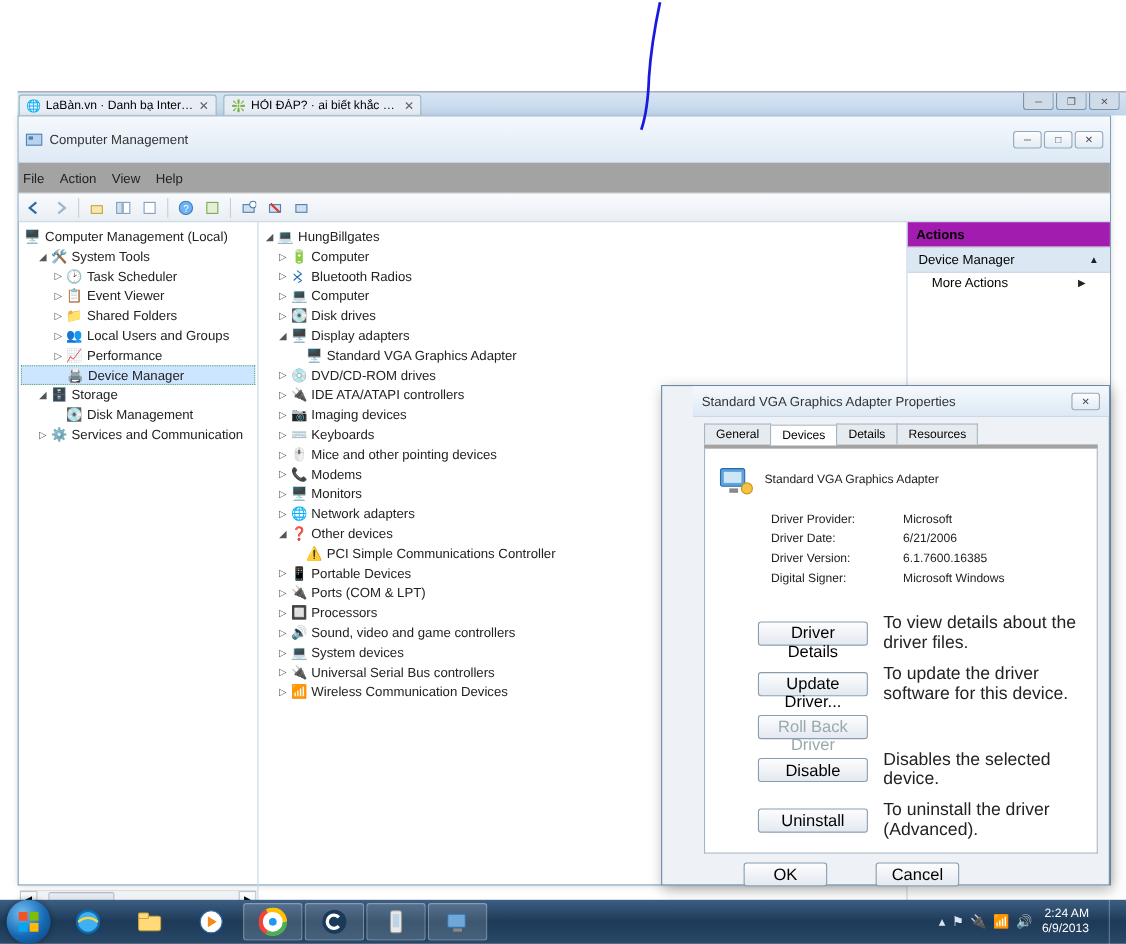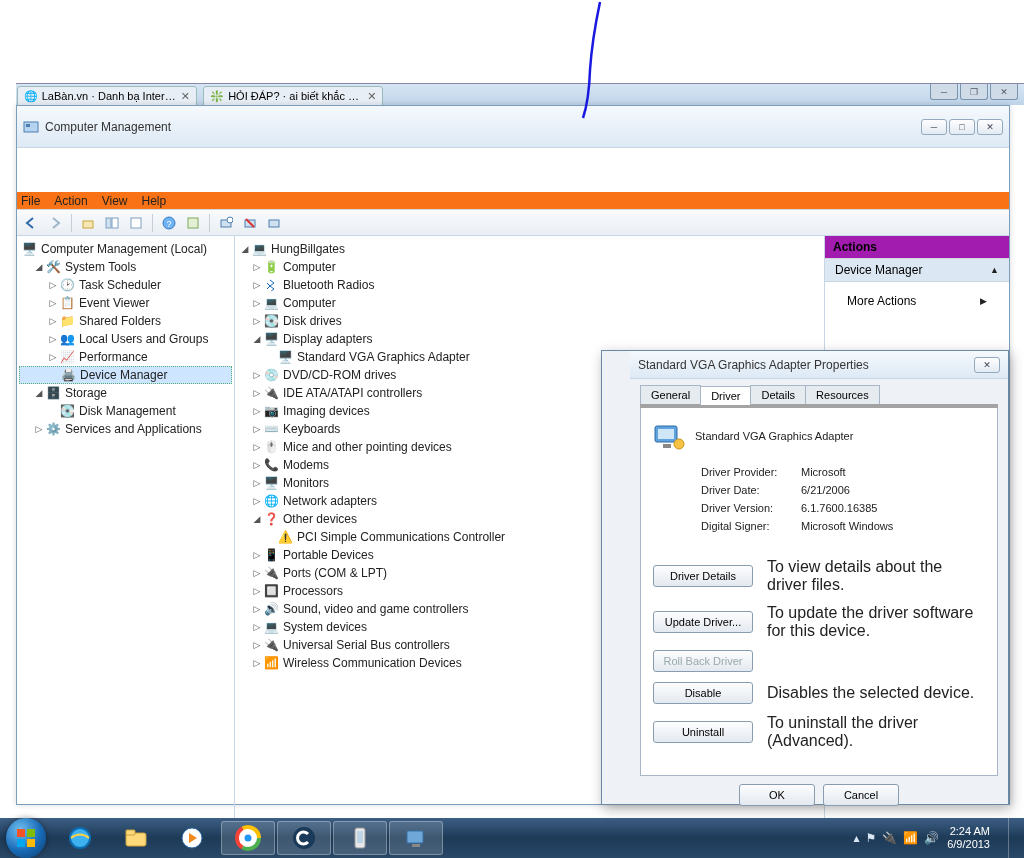--- a/index.html
+++ b/index.html
@@ -17,35 +17,35 @@
 .browser-winbtns span { width: 28px; height: 16px; background: #cfdce8; border: 1px solid #7a94ad; border-top: none; border-radius: 0 0 3px 3px; display: flex; align-items: center; justify-content: center; font-size: 9px; color: #556; }
 
 
 .cm-window { position: absolute; top: 105px; left: 16px; width: 994px; height: 700px; background: #fff; border: 1px solid #7b9ebd; box-shadow: 0 0 6px rgba(0,0,0,.15); }
 .cm-titlebar { height: 42px; background: linear-gradient(#f5f9fd, #dde9f5); display: flex; align-items: center; padding: 0 6px; border-bottom: 1px solid #c6d6e6; }
 .cm-titlebar .icon { width: 16px; height: 16px; margin-right: 6px; }
 .cm-titlebar .title { font-size: 12px; color: #333; flex: 1; }
 .winbtn-group { display: flex; gap: 2px; }
 .winbtn { width: 26px; height: 16px; border: 1px solid #94a9bd; border-radius: 3px; background: linear-gradient(#fdfdfe,#e3ebf3); display: flex; align-items: center; justify-content: center; font-size: 9px; color: #445; cursor: pointer; }
 
-.cm-menubar { height: 18px; background: #f97316; display: flex; align-items: center; padding: 0 4px; gap: 14px; border-bottom: 1px solid #d0d7de; margin-top: 44px; }
+.cm-menubar { height: 28px; background: #a3a3a3; display: flex; align-items: center; padding: 0 4px; gap: 14px; border-bottom: 1px solid #d0d7de; }
 .cm-menubar span { font-size: 12px; color: #222; cursor: pointer; }
 
 .cm-toolbar { height: 26px; background: linear-gradient(#f9fbfd,#e9eef4); border-bottom: 1px solid #c6d6e6; display: flex; align-items: center; padding: 0 4px; gap: 4px; }
 .tbtn { width: 20px; height: 20px; border: 1px solid transparent; border-radius: 2px; display: flex; align-items: center; justify-content: center; cursor: pointer; }
 .tsep { width: 1px; height: 18px; background: #c6cfd8; margin: 0 2px; }
 
 .cm-body { display: flex; height: calc(100% - 74px); }
 .cm-left { width: 218px; border-right: 1px solid #c6d6e6; overflow: auto; padding: 4px 2px; }
 .cm-center { flex: 1; border-right: 1px solid #c6d6e6; overflow: auto; padding: 4px 2px; position: relative; }
 .cm-right { width: 184px; background: #fff; }
 
 .actions-hdr { background: #a21caf; font-weight: bold; font-size: 12px; padding: 4px 8px; border-bottom: 1px solid #d0d7de; }
 .actions-sub { background: #dbe7f3; font-size: 12px; padding: 4px 10px; border-bottom: 1px solid #ccd6e0; display: flex; align-items: center; justify-content: space-between; }
-.actions-item { font-size: 12px; padding: 12px 22px; display: flex; align-items: center; justify-content: space-between; cursor: pointer; }
+.actions-item { font-size: 12px; padding: 2px 22px; display: flex; align-items: center; justify-content: space-between; cursor: pointer; }
 .chev { font-size: 9px; color: #222; }
 
 .tree { font-size: 12px; color: #222; }
 .tree-row { display: flex; align-items: center; height: 18px; padding-left: 2px; cursor: pointer; white-space: nowrap; }
 .tree-row.selected { background: #cde5ff; border: 1px dotted #5a7; }
 .tw { display: inline-flex; width: 12px; height: 12px; align-items: center; justify-content: center; color: #555; font-size: 9px; }
 .ticon { width: 16px; height: 16px; display: inline-flex; align-items: center; justify-content: center; margin: 0 3px 0 1px; }
 .ind1 { padding-left: 14px; } .ind2 { padding-left: 28px; }
 
 
@@ -57,27 +57,27 @@
 .prop-dlg { position: absolute; top: 350px; left: 601px; width: 408px; height: 455px; background: #eef2f6; border: 1px solid #6b88a5; box-shadow: 2px 4px 12px rgba(0,0,0,.3); z-index: 50; padding-left: 28px; }
 .prop-title { height: 28px; background: linear-gradient(#f5f9fd,#dde9f5); display: flex; align-items: center; padding: 0 8px; font-size: 12px; color: #333; border-bottom: 1px solid #c6d6e6; }
 .prop-title .title { flex: 1; }
 .prop-body { padding: 6px 10px 10px; }
 .tabstrip { display: flex; gap: 0; border-bottom: 4px solid #a3a3a3; }
 .tab { padding: 3px 10px; font-size: 11px; background: #e6ebf0; border: 1px solid #a6b6c6; border-bottom: none; margin-right: -1px; cursor: pointer; }
 .tab.active { background: #fff; position: relative; top: 1px; }
 .tab-page { background: #fff; border: 1px solid #a6b6c6; border-top: none; height: 368px; padding: 12px; font-size: 11px; color: #222; }
 .dv-head { display: flex; align-items: center; gap: 10px; margin-bottom: 14px; }
 .dv-head .dicon { width: 32px; height: 32px; }
-.kv { display: flex; margin: 6px 0 6px 48px; font-size: 11px; }
+.kv { display: flex; margin: 6px 0 6px 48px; font-size: 11px; gap: 20px; }
 .kv .k { width: 100px; }
 .btnrow { display: flex; align-items: center; gap: 14px; margin: 10px 0; }
-.wbtn { width: 100px; height: 22px; background: linear-gradient(#fdfdfe,#e3e9f0); border: 1px solid #8a9db0; border-radius: 3px; font-size: 11px; cursor: pointer; }
+.wbtn { width: 100px; height: 22px; background: linear-gradient(#fdfdfe,#e3e9f0); border: 1px solid #8a9db0; border-radius: 3px; font-size: 15px; cursor: pointer; margin-left: 36px; }
 .wbtn:disabled { color: #9aa; }
 .btnrow .desc { font-size: 16px; flex: 1; }
-.dlg-btns { display: flex; gap: 8px; justify-content: center; margin-top: 8px; }
+.dlg-btns { display: flex; gap: 8px; justify-content: flex-start; margin-top: 8px; }
 
 
 .taskbar { position: absolute; bottom: 0; left: 0; right: 0; height: 40px; background: linear-gradient(#3d5f84, #1d3a57 50%, #294868); display: flex; align-items: center; padding: 0 6px; }
 .start-orb { width: 40px; height: 40px; border-radius: 50%; background: radial-gradient(circle at 35% 30%, #6fbef0, #1769b5 55%, #0a3d6e); box-shadow: 0 0 6px rgba(0,0,0,.4); display: flex; align-items: center; justify-content: center; margin-right: 6px; cursor: pointer; }
 .tb-btn { width: 54px; height: 34px; margin: 0 1px; border-radius: 3px; display: flex; align-items: center; justify-content: center; cursor: pointer; }
 .tb-btn.active { background: rgba(255,255,255,.15); box-shadow: inset 0 0 0 1px rgba(255,255,255,.3); }
 .tray { margin-left: auto; display: flex; align-items: center; gap: 8px; color: #fff; font-size: 11px; }
 .tray .clock { text-align: right; line-height: 13px; padding-right: 6px; }
 .tray-icons { display: flex; gap: 6px; align-items: center; }
 .tray-icons span { color: #d9e7f4; font-size: 12px; cursor: pointer; }
@@ -241,21 +241,21 @@
             <span>Storage</span>
           </div>
         <div class="tree-row ind2">
             <span class="tw"></span>
             <span class="ticon">💽</span>
             <span>Disk Management</span>
           </div>
         <div class="tree-row ind1">
             <span class="tw">▷</span>
             <span class="ticon">⚙️</span>
-            <span>Services and Applications</span>
+            <span>Services and Communication</span>
           </div>
       </div>
       <div class="hscroll-mimic">
         <div class="arr">◀</div>
         <div class="thumb"></div>
         <div class="arr" style="margin-left:auto">▶</div>
       </div>
     </div>
 
     <div class="cm-center">
@@ -402,21 +402,21 @@
 </div>
 
 <div class="prop-dlg">
   <div class="prop-title">
     <span class="title">Standard VGA Graphics Adapter Properties</span>
     <div class="winbtn">✕</div>
   </div>
   <div class="prop-body">
     <div class="tabstrip">
       <div class="tab">General</div>
-      <div class="tab active">Driver</div>
+      <div class="tab active">Devices</div>
       <div class="tab">Details</div>
       <div class="tab">Resources</div>
     </div>
     <div class="tab-page">
       <div class="dv-head">
         <span class="dicon">
           <svg width="32" height="32">
               <rect x="2" y="6" width="22" height="16" rx="2" fill="#5ea3df" stroke="#2a6aa6"></rect>
               <rect x="5" y="9" width="16" height="10" fill="#cfe6f7"></rect>
               <rect x="10" y="24" width="8" height="4" fill="#888"></rect>

